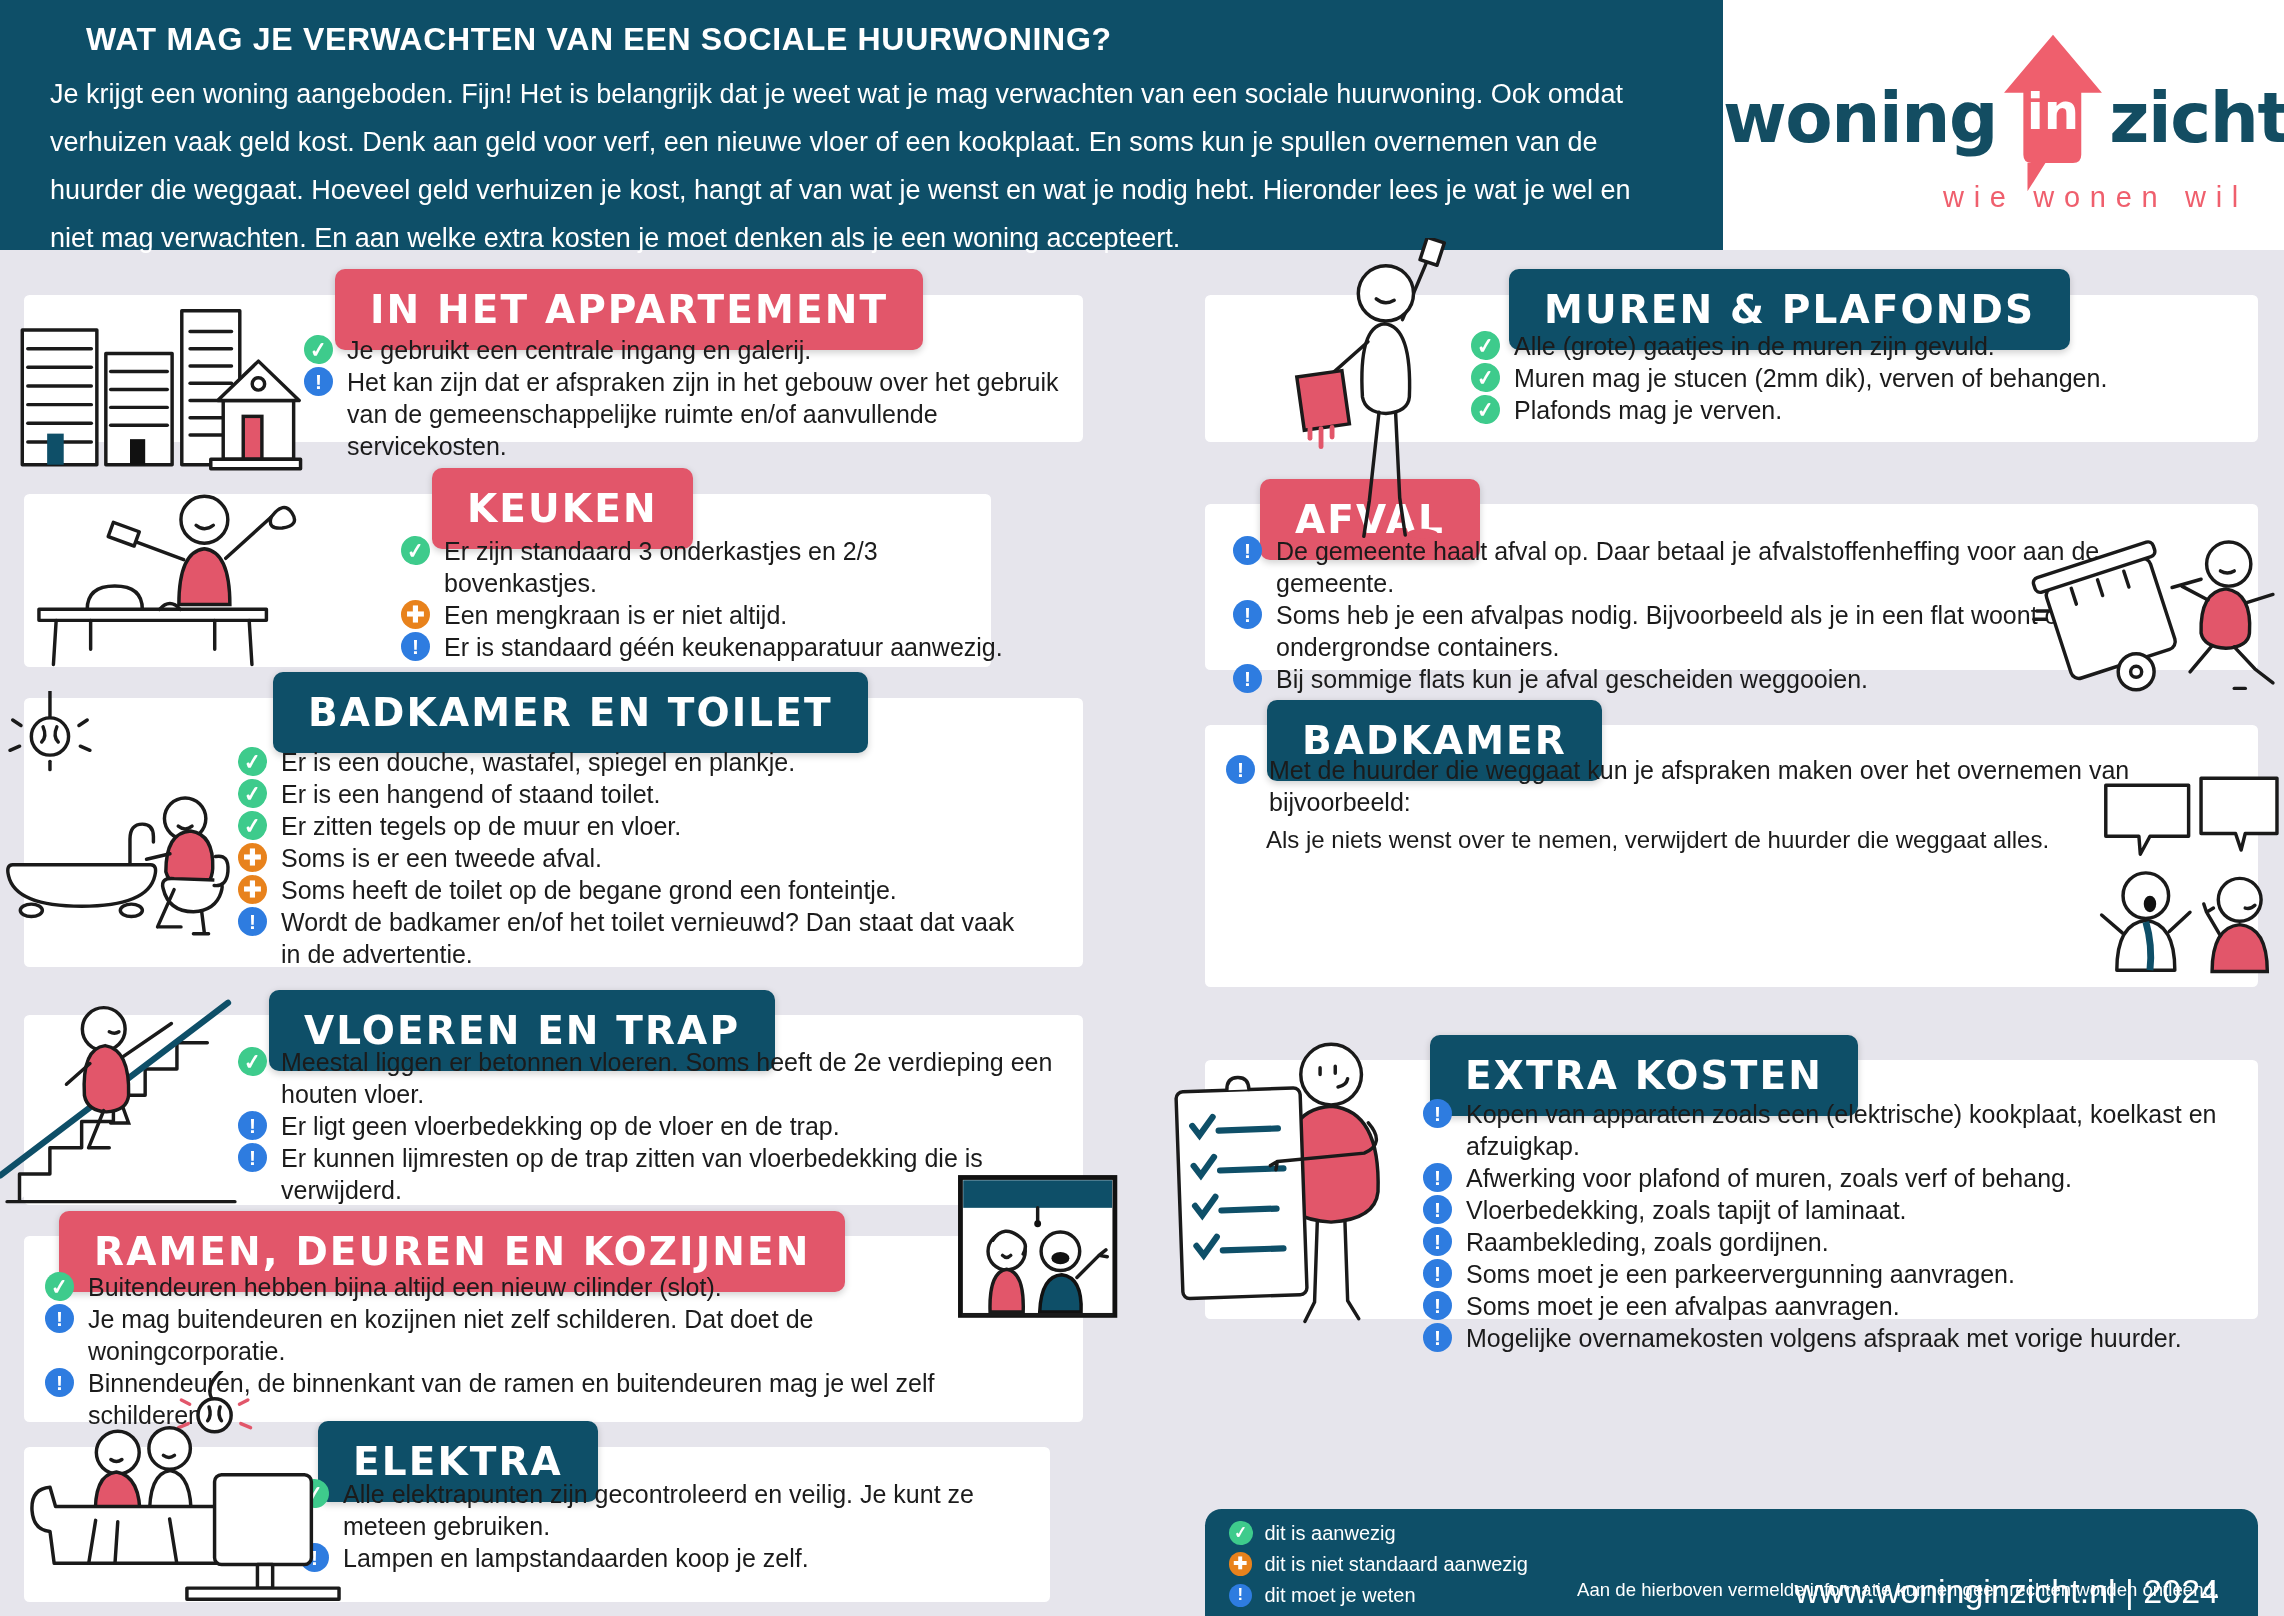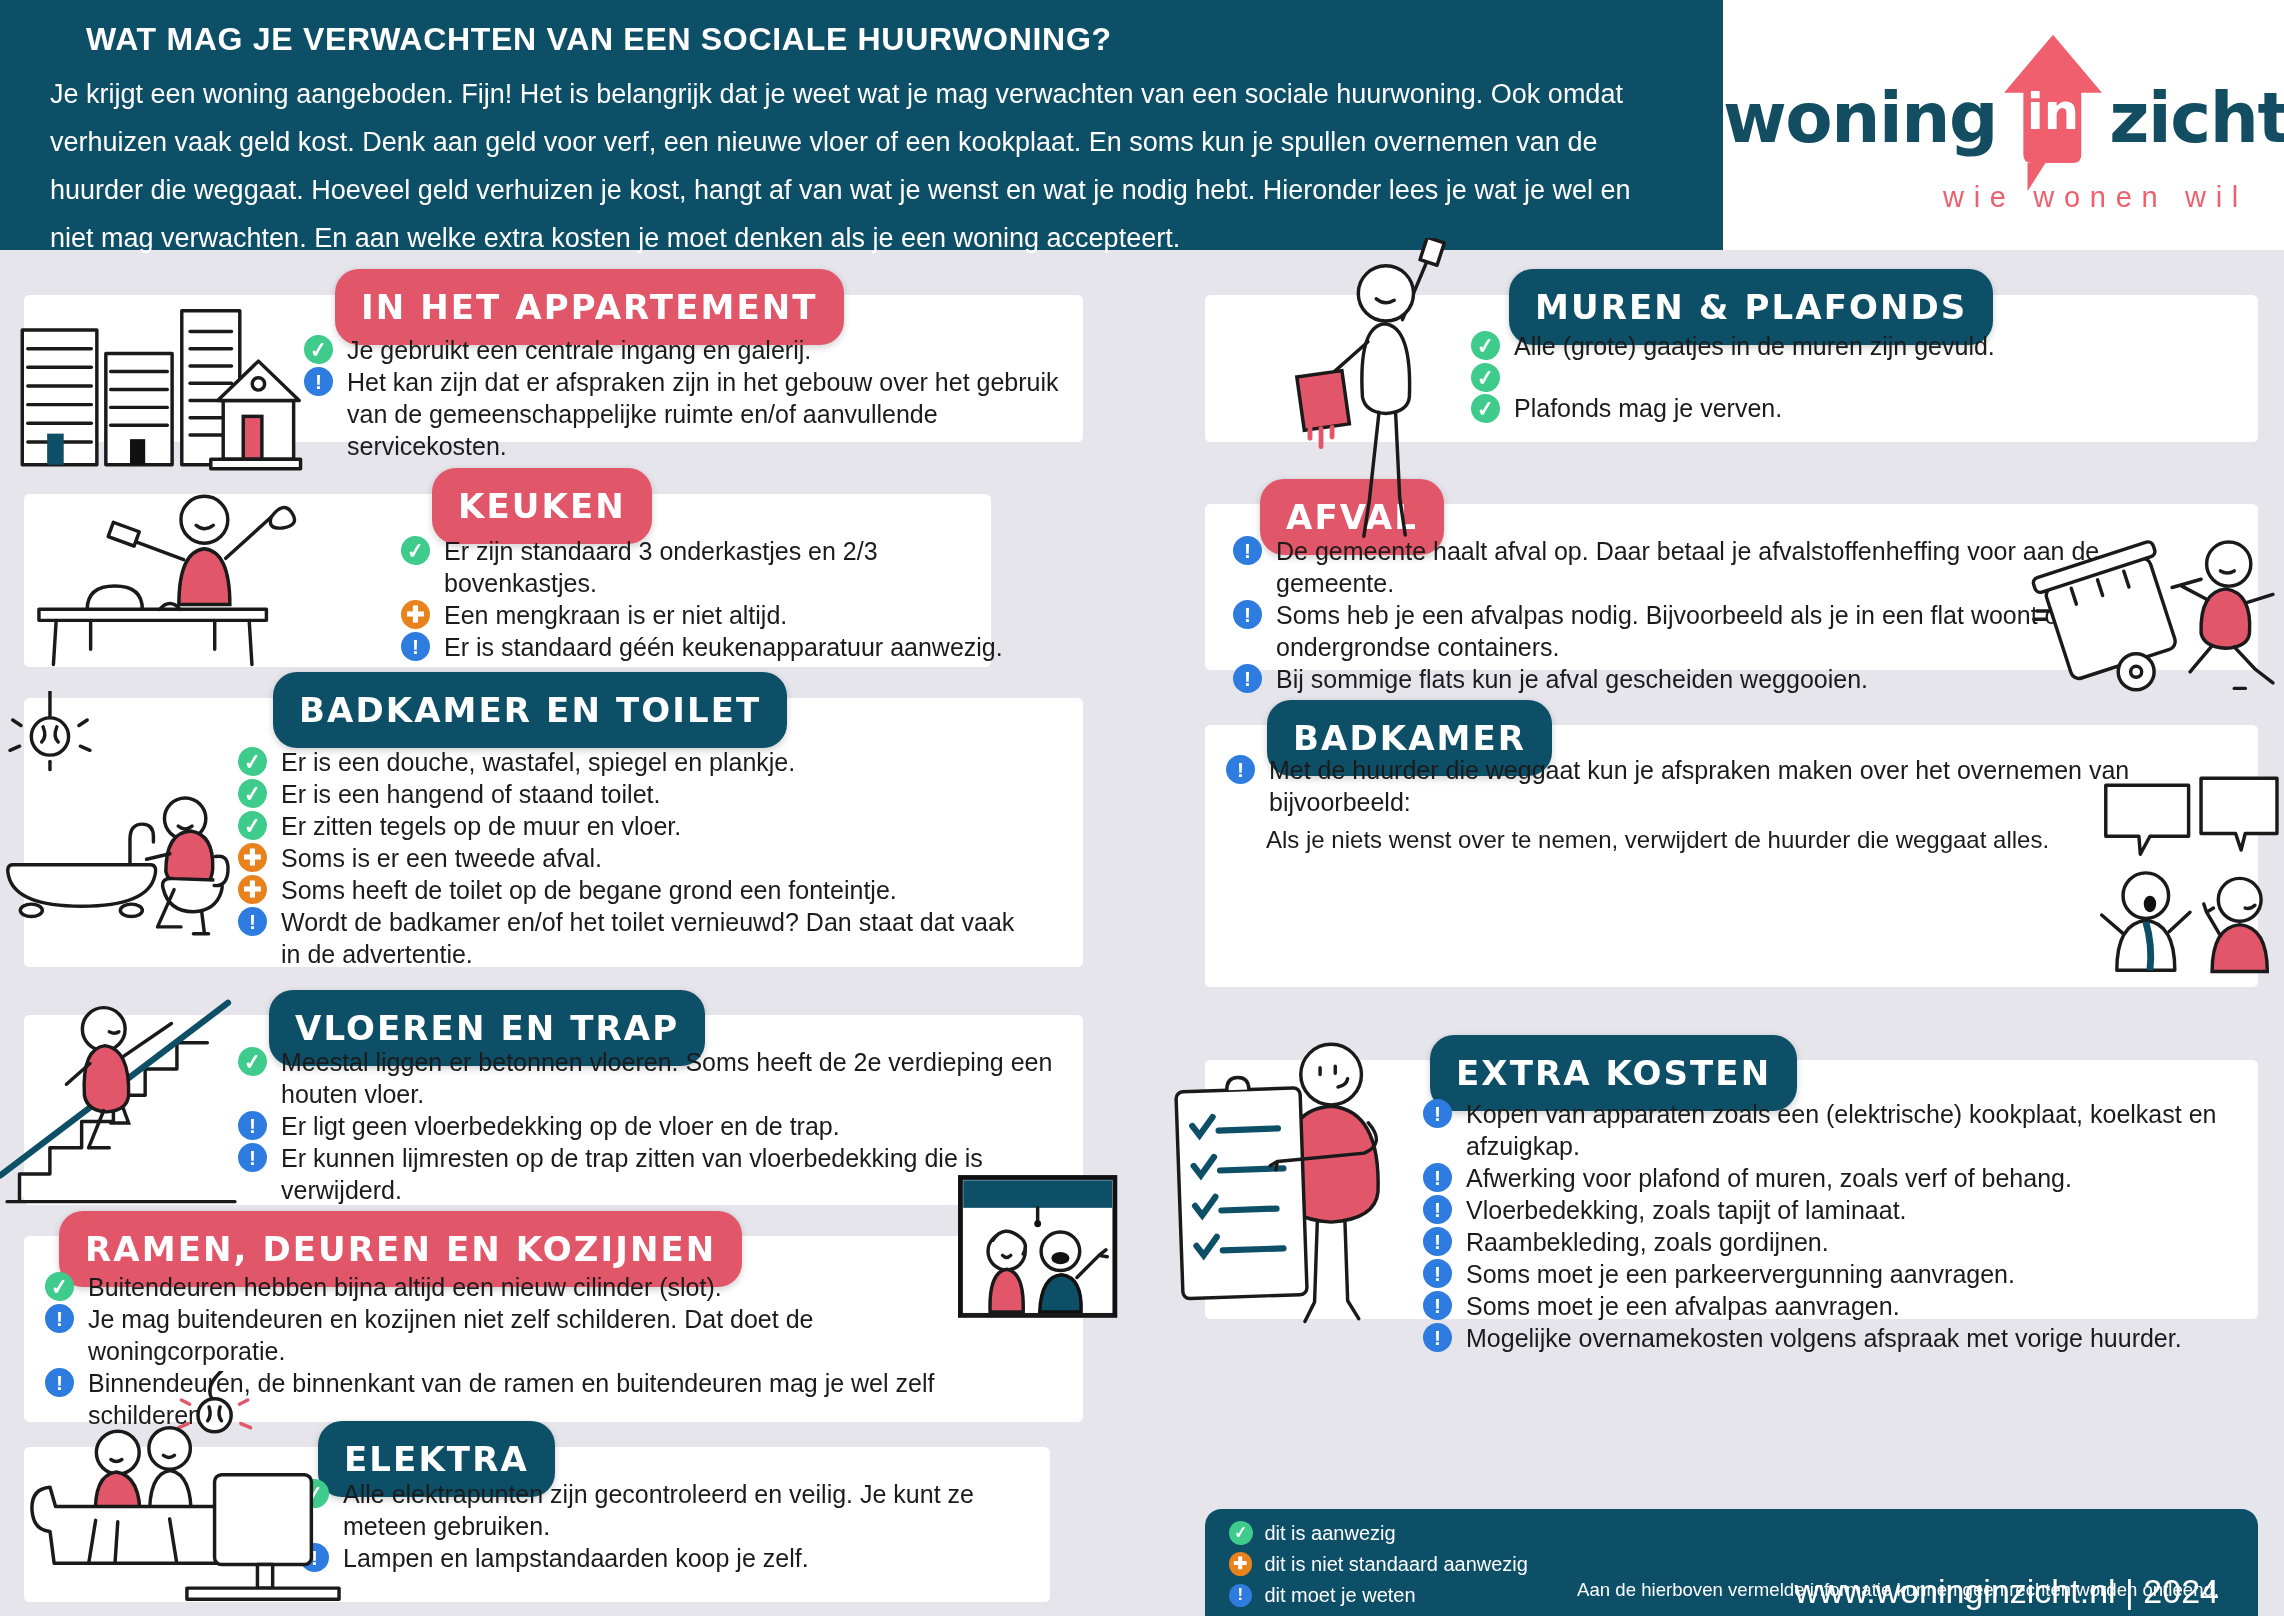--- a/index.html
+++ b/index.html
@@ -17,22 +17,22 @@
   .header-title{font-size:32px;font-weight:bold;letter-spacing:0.7px;margin-bottom:12.4px;margin-left:36px;}
   .header-par{font-size:27px;line-height:48px;font-weight:400;}
   .logo-panel{position:absolute;left:1723px;top:0;width:566px;height:250px;background:#fff;
     display:flex;flex-direction:column;align-items:center;justify-content:center;}
   .logo-row{display:flex;align-items:center;}
   .logo-word{font-family:"DejaVu Sans",sans-serif;font-weight:bold;font-size:69px;color:#134d62;letter-spacing:-1.4px;}
   .logo-house{width:104px;height:162px;margin:0 4.1px;position:relative;top:-4.1px;}
   .logo-tagline{font-size:29px;color:#ef5f6d;letter-spacing:9.7px;margin-top:-18px;align-self:flex-end;padding-right:41px;}
   
   .card{position:absolute;background:#fff;border-radius:5.5px;}
-  .badge{position:absolute;border-radius:24px;padding:18px 26px;
-    font-family:"DejaVu Sans",sans-serif;font-weight:bold;font-size:34px;color:#fff;
+  .badge{position:absolute;border-radius:10px;padding:18px 35px;
+    font-family:"DejaVu Sans",sans-serif;font-weight:bold;font-size:39px;color:#fff;
     letter-spacing:2.1px;white-space:nowrap;box-shadow:0 2.8px 7px rgba(0,0,0,.18);}
   .badge.red{background:var(--red);}
   .badge.teal{background:var(--teal);}
   .items{position:absolute;}
   .item{display:flex;align-items:flex-start;}
   .item p{font-size:25px;line-height:32px;}
   .bullet-list{margin:7px 0 4.1px 117px;font-size:21px;line-height:23px;list-style:disc;padding-left:23.5px;}
   .note{font-size:24px;line-height:30px;margin-top:7px;margin-left:40px;}
   .sicon{flex:0 0 auto;width:29px;height:29px;border-radius:50%;margin:1.4px 14px 0 0;
     display:flex;align-items:center;justify-content:center;color:#fff;font-weight:bold;}
@@ -177,20 +177,21 @@
     </div>
     <div class="card" style="left: 1205px; top: 295px; width: 1053px; height: 147px;"></div>
     <div class="badge teal" style="left: 1509px; top: 269px;">MUREN &amp; PLAFONDS</div>
     <div class="items" style="left: 1471px; top: 330px; width: 753px;">
       <div class="item">
         <span class="sicon check">✓</span>
         <p>Alle (grote) gaatjes in de muren zijn gevuld.</p>
       </div>
       <div class="item">
         <span class="sicon check">✓</span>
+        <p>Muren mag je stucen (2mm dik), verven of behangen.</p>
       </div>
       <div class="item">
         <span class="sicon check">✓</span>
         <p>Plafonds mag je verven.</p>
       </div>
     </div>
     <div class="card" style="left: 1205px; top: 504px; width: 1053px; height: 166px;"></div>
     <div class="badge red" style="left: 1260px; top: 479px;">AFVAL</div>
     <div class="items" style="left: 1233px; top: 535px; width: 891px;">
       <div class="item">

